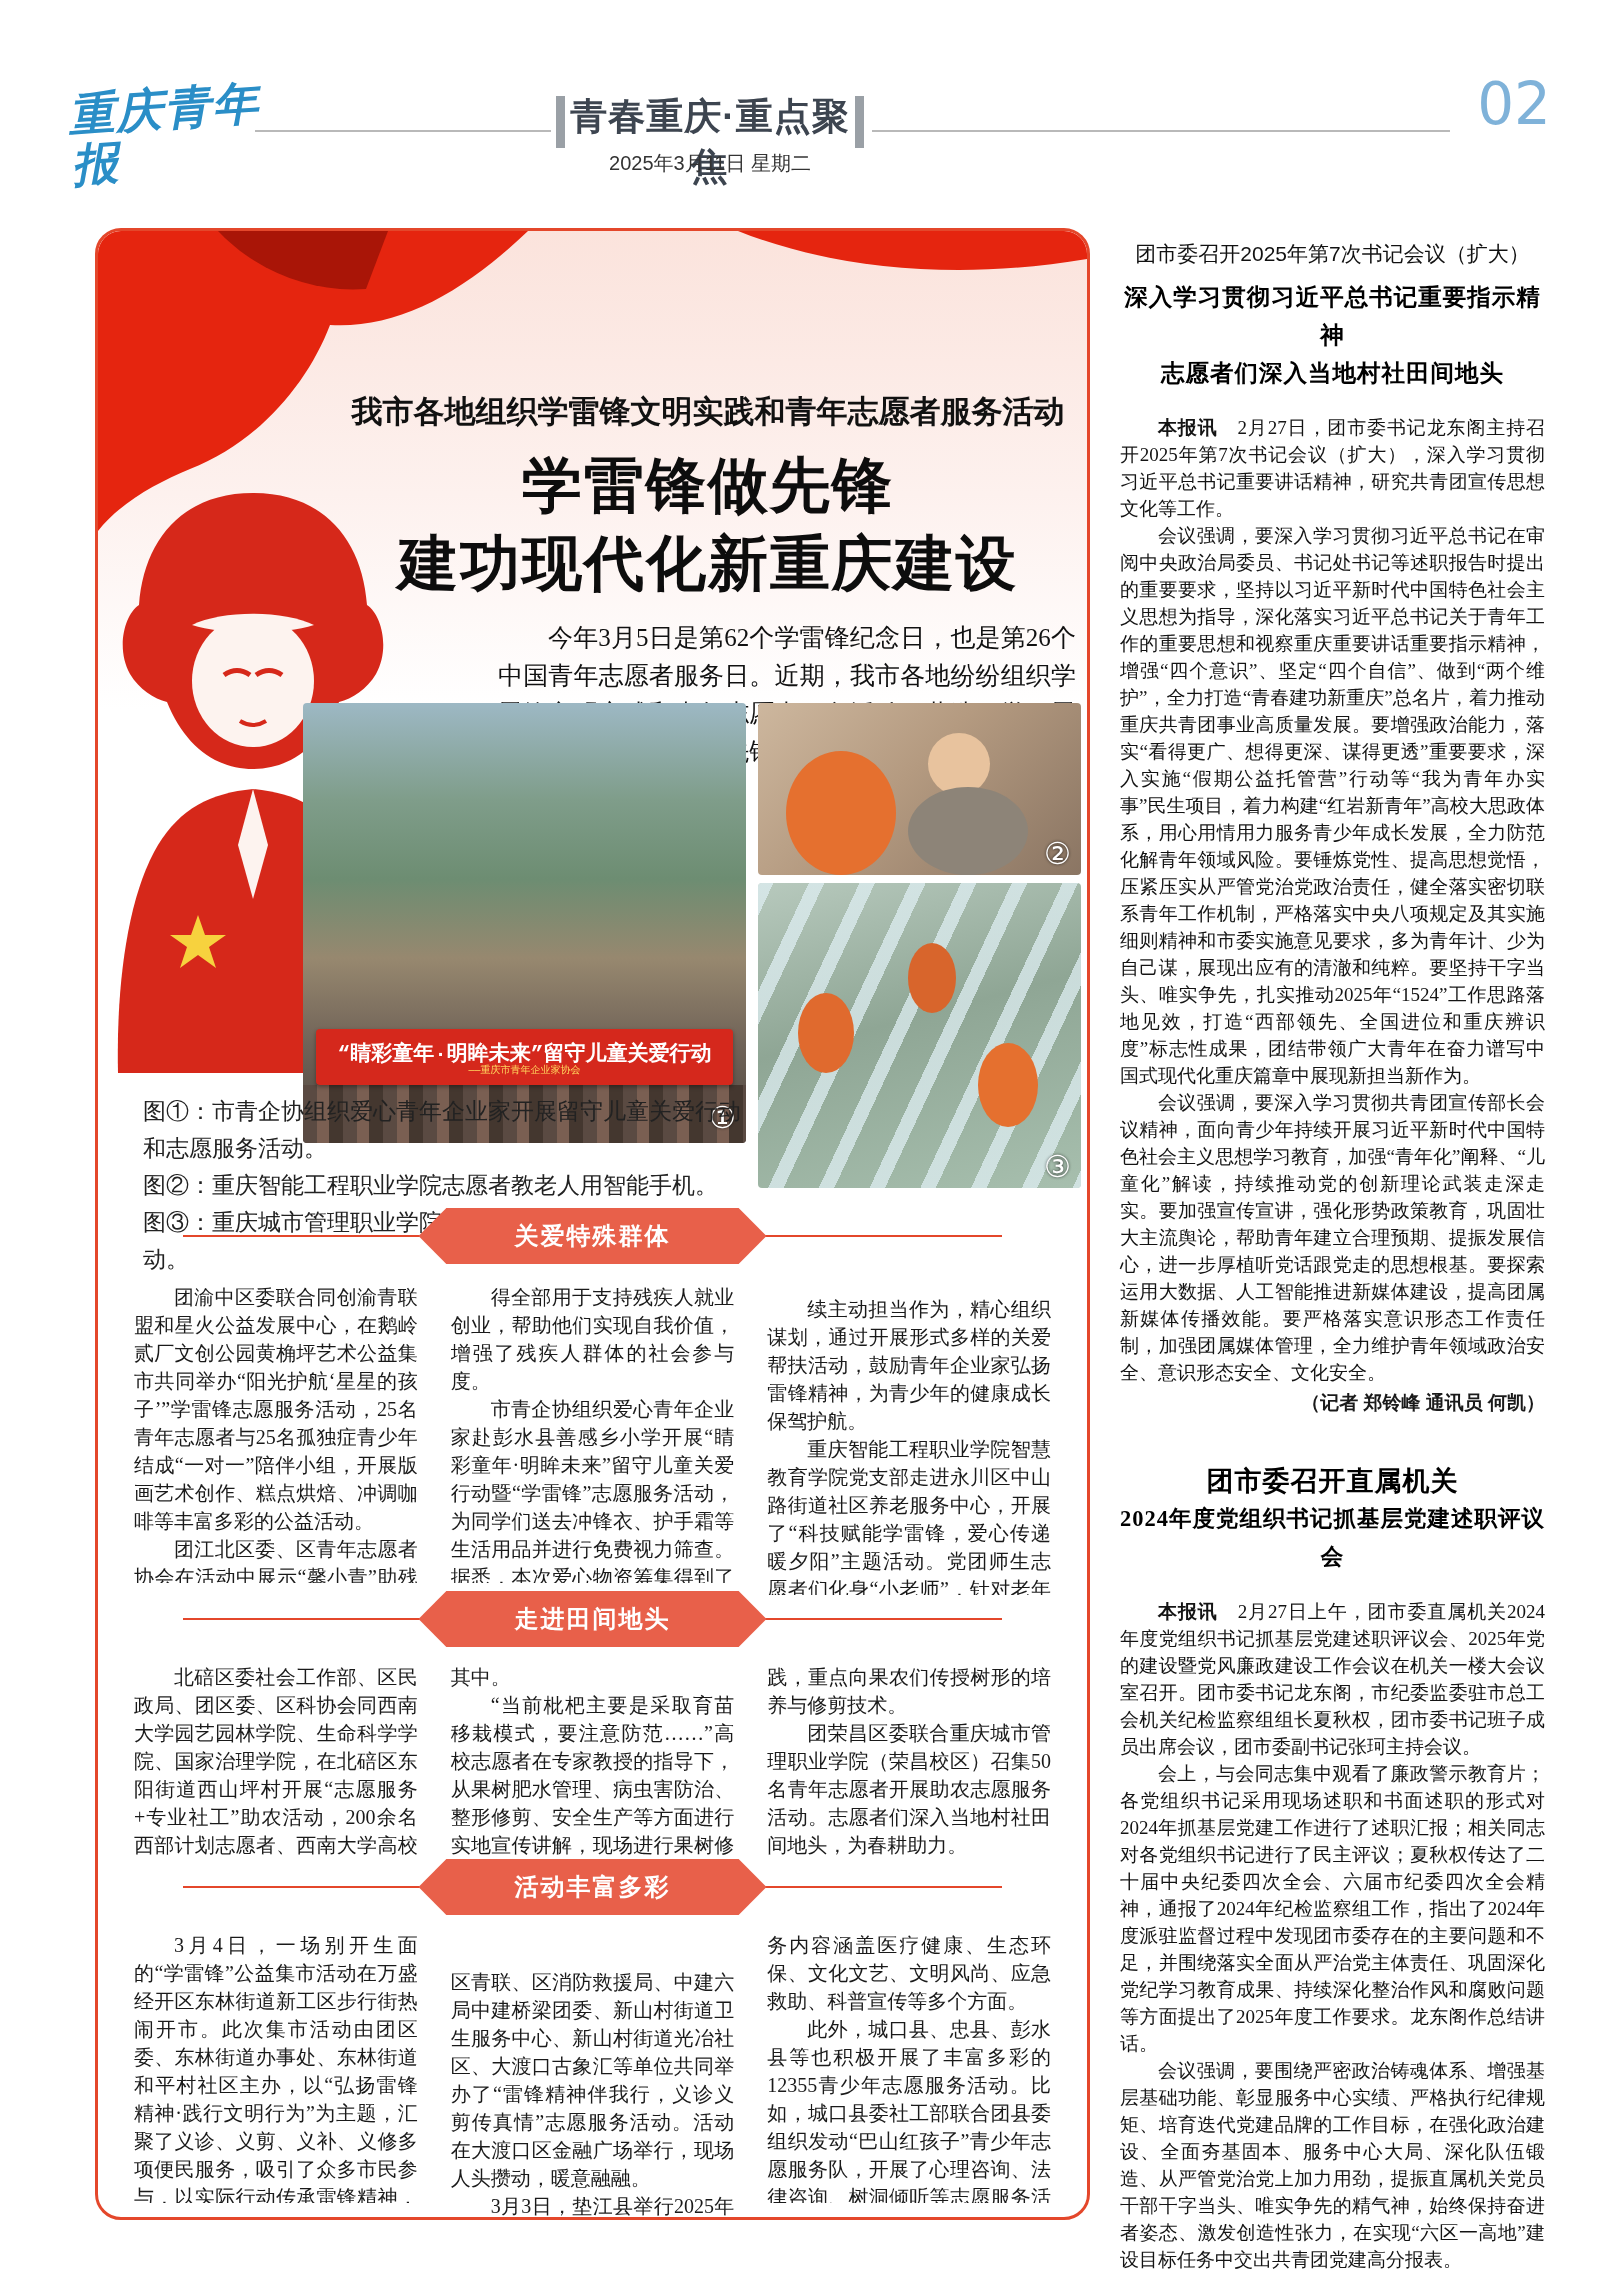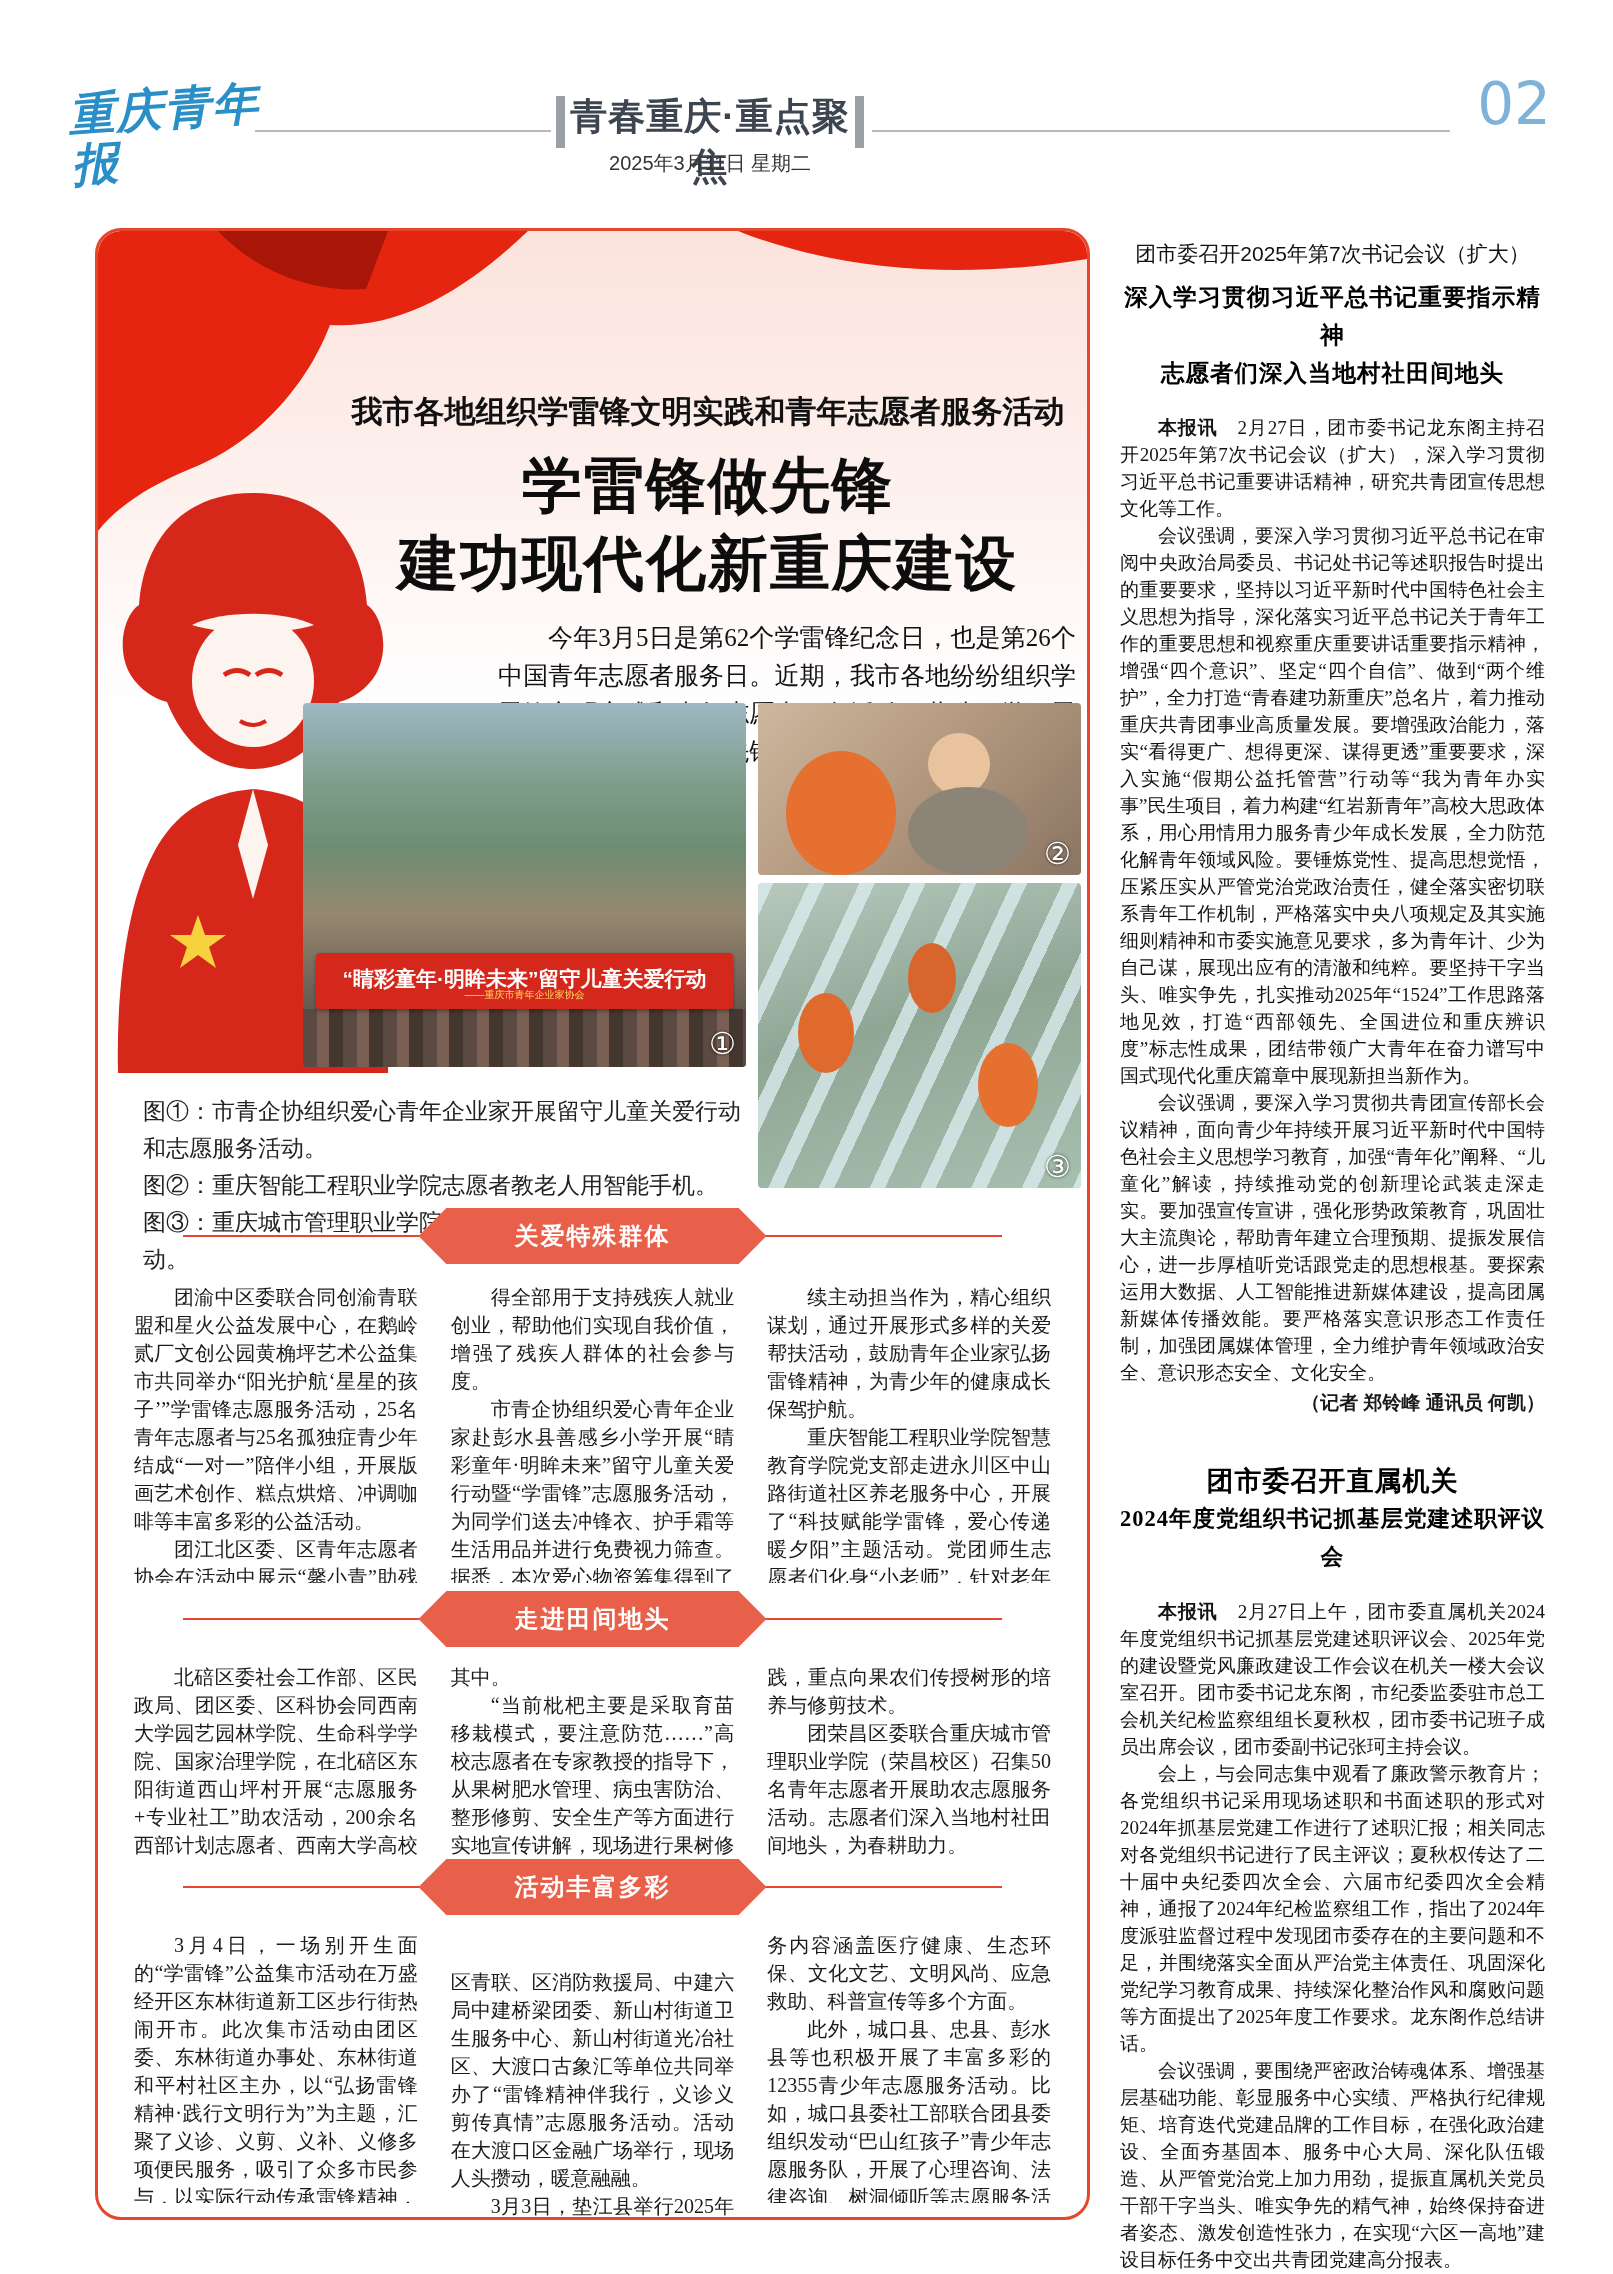--- a/index.html
+++ b/index.html
@@ -31,22 +31,22 @@
   .kicker{position:absolute;left:250px;top:160px;width:720px;text-align:center;
     font-size:31px;font-weight:700;color:#111;}
   .big-title{position:absolute;left:250px;width:720px;text-align:center;
     font-size:60px;font-weight:900;color:#0d0d0d;letter-spacing:2px;}
   .bt1{top:215px;} .bt2{top:293px;}
   .lead{position:absolute;left:400px;top:388px;width:578px;font-size:25px;
     line-height:38px;text-align:justify;text-indent:2em;color:#111;
     font-family:"Liberation Serif","DejaVu Serif",serif;}
   
   .photo{position:absolute;overflow:hidden;border-radius:4px;}
-  .photo1{left:205px;top:472px;width:443px;height:364px;
-    background:linear-gradient(180deg,#9db8c4 0%,#7f9d8a 22%,#6d8d72 40%,#97886f 58%,#6f6257 78%,#4e463f 100%);}
+  .photo1{left:205px;top:472px;width:443px;height:440px;
+    background:linear-gradient(180deg,#9db8c4 0%,#7f9d8a 22%,#6d8d72 40%,#97886f 58%,#6f6257 78%,#4e463f 100%);font-family:Liberation Mono, monospace;}
   .photo1 .banner{position:absolute;left:3%;right:3%;bottom:58px;height:56px;background:#d5281c;
     border-radius:4px;color:#ffffff;font-weight:900;font-size:21px;text-align:center;line-height:52px;
     box-shadow:0 2px 4px rgba(0,0,0,.35);}
   .photo1 .banner small{display:block;margin-top:-16px;font-size:10px;color:#ffd75e;font-weight:400;line-height:12px;}
   .photo1 .crowd{position:absolute;left:0;right:0;bottom:0;height:58px;
     background:repeating-linear-gradient(90deg,#5a4a42 0 14px,#7a5f52 14px 26px,#44372f 26px 40px);}
   .photo2{left:660px;top:472px;width:323px;height:172px;
     background:linear-gradient(135deg,#cdb79e 0%,#b49a80 45%,#8a7563 100%);}
   .photo3{left:660px;top:652px;width:323px;height:305px;
     background:linear-gradient(165deg,#b7c9bd 0%,#8fa695 45%,#a7bfae 100%);}
@@ -158,21 +158,21 @@
   </div>
   <div class="cols" style="top:1052px;height:300px;">
     <div class="col" style="height:300px;">
       <p>团渝中区委联合同创渝青联盟和星火公益发展中心，在鹅岭贰厂文创公园黄桷坪艺术公益集市共同举办“阳光护航‘星星的孩子’”学雷锋志愿服务活动，25名青年志愿者与25名孤独症青少年结成“一对一”陪伴小组，开展版画艺术创作、糕点烘焙、冲调咖啡等丰富多彩的公益活动。</p>
       <p>团江北区委、区青年志愿者协会在活动中展示“馨小青”助残志愿服务项目，“馨小青”志愿者和残疾人朋友一起开展义卖活动，义卖所</p>
     </div>
     <div class="col" style="height:300px;">
       <p>得全部用于支持残疾人就业创业，帮助他们实现自我价值，增强了残疾人群体的社会参与度。</p>
       <p>市青企协组织爱心青年企业家赴彭水县善感乡小学开展“睛彩童年·明眸未来”留守儿童关爱行动暨“学雷锋”志愿服务活动，为同学们送去冲锋衣、护手霜等生活用品并进行免费视力筛查。据悉，本次爱心物资筹集得到了第25任“雷锋班”班长毕万昌及协会会员单位的大力支持。下一步，市青企协将继</p>
     </div>
-    <div class="col" style="height:300px;">
+    <div class="col" style="height:300px;margin-top:12px;">
       <p>续主动担当作为，精心组织谋划，通过开展形式多样的关爱帮扶活动，鼓励青年企业家弘扬雷锋精神，为青少年的健康成长保驾护航。</p>
       <p>重庆智能工程职业学院智慧教育学院党支部走进永川区中山路街道社区养老服务中心，开展了“科技赋能学雷锋，爱心传递暖夕阳”主题活动。党团师生志愿者们化身“小老师”，针对老年人关心的微信基础功能，如添加好友、视频通话等，进行“一对一”教学。</p>
     </div>
   </div>
 
   <div class="sec" style="top:1360px;">
     <div class="line"></div>
     <div class="ribbon">走进田间地头</div>
   </div>
   <div class="cols" style="top:1432px;height:195px;">

